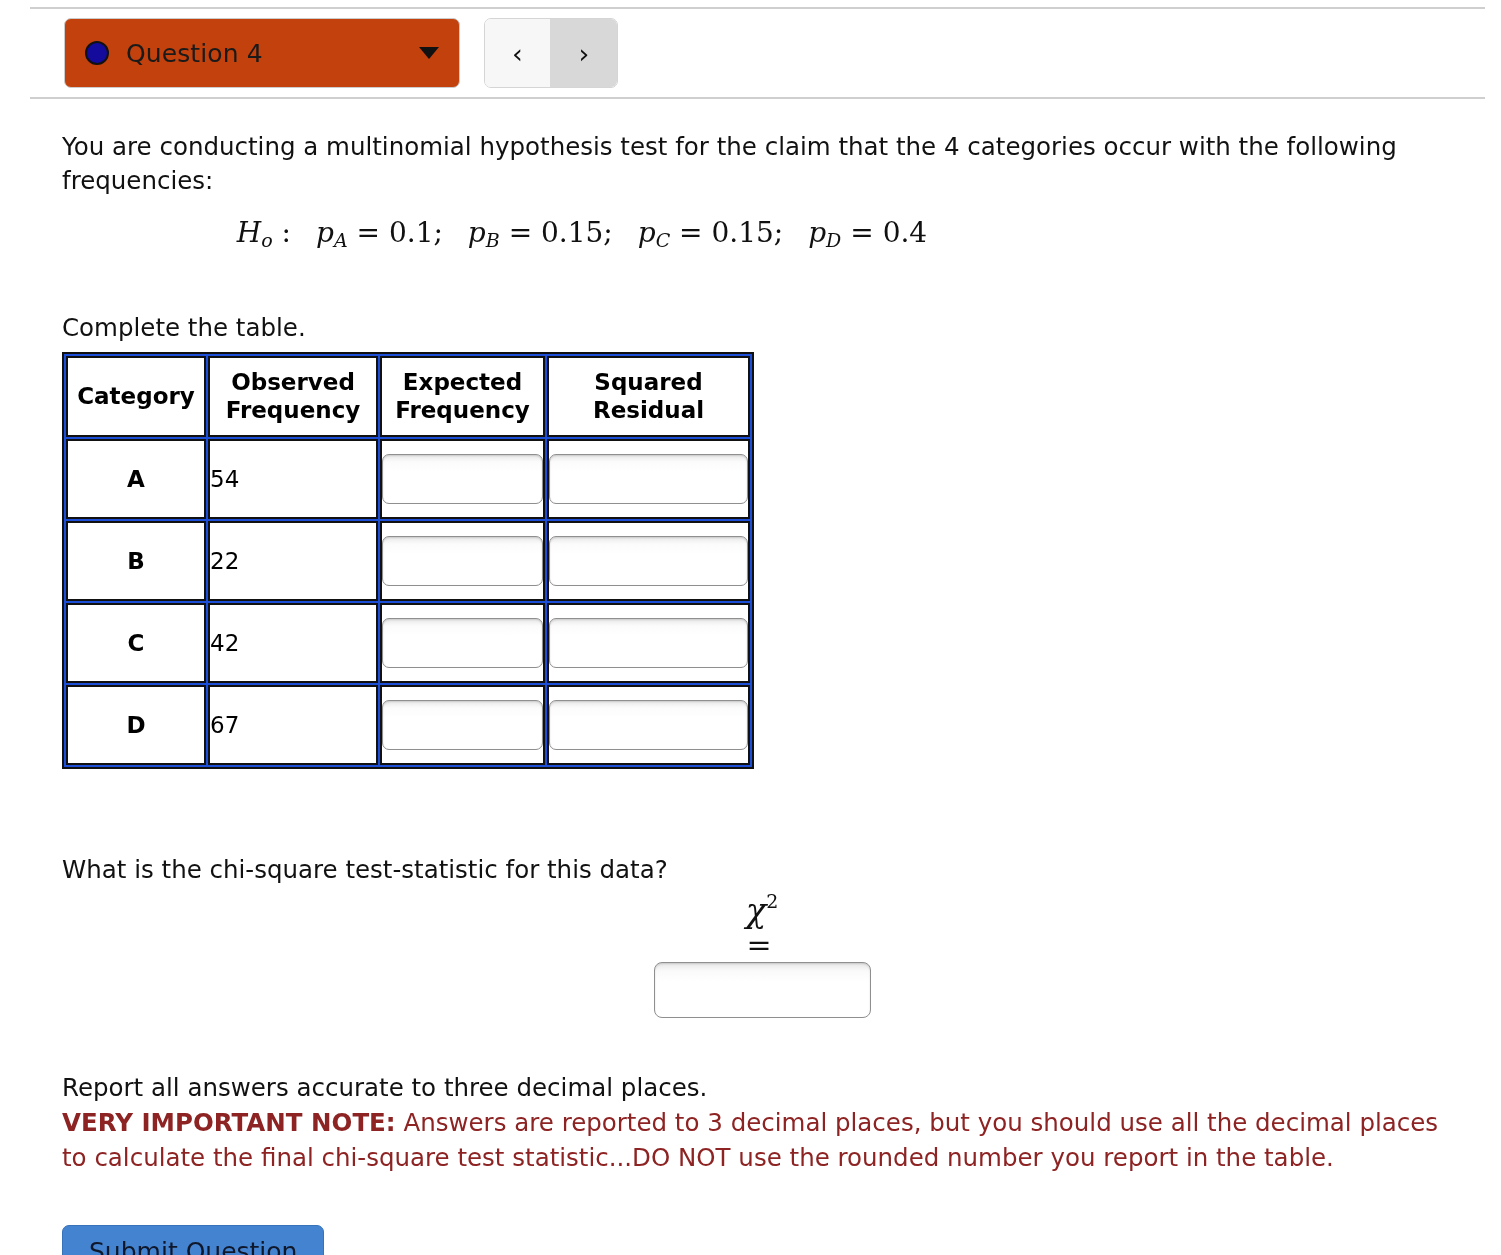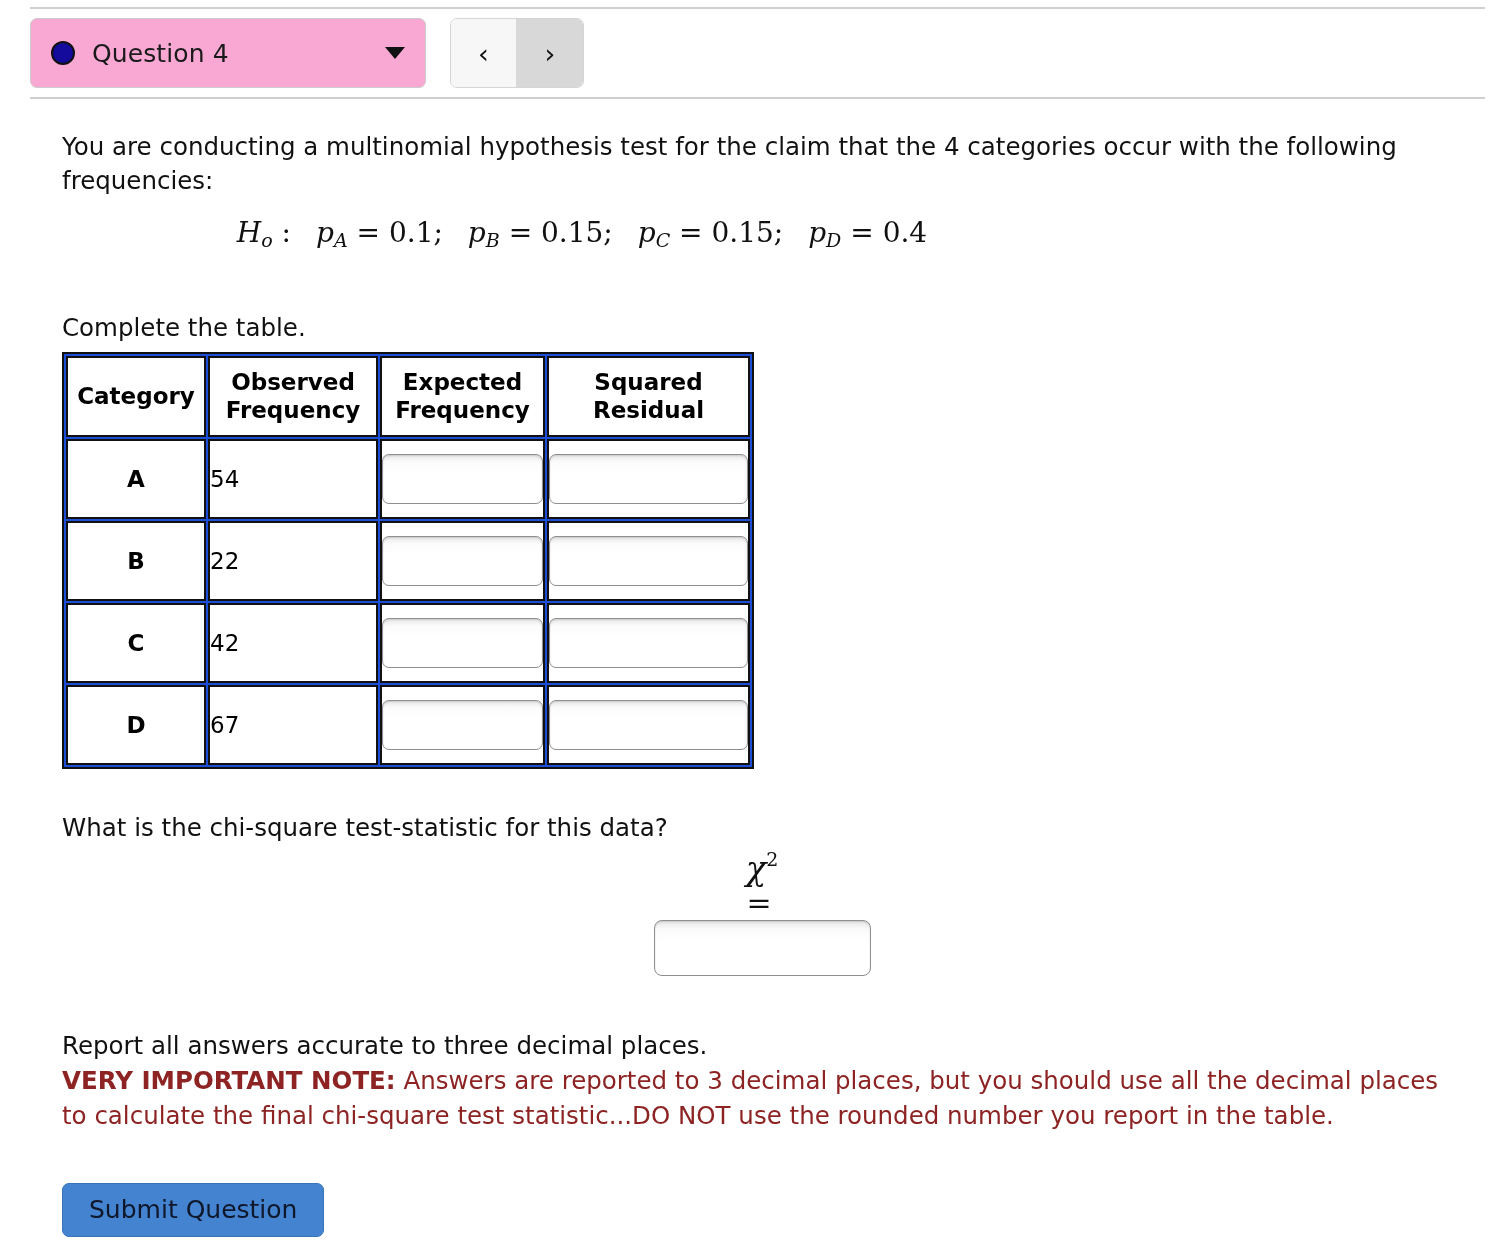--- a/index.html
+++ b/index.html
@@ -34,25 +34,26 @@
     left: 30px;
     top: 18px;
     display: flex;
     align-items: flex-start;
   }
   .qselect {
     width: 396px;
     height: 70px;
     border: 1px solid #cccccc;
     border-radius: 7px;
-    background: #f9a8d4;
+    background: #c2410c;
     display: flex;
     align-items: center;
     padding: 0 14px 0 20px;
     position: relative;
+    margin-left: 34px;
   }
   .qdot {
     width: 24px;
     height: 24px;
     border-radius: 50%;
     background: #140a9b;
     border: 2px solid #111111;
     flex: 0 0 auto;
   }
   .qlabel {
@@ -196,21 +197,21 @@
     box-shadow: inset 0 1px 2px rgba(0,0,0,0.14);
     font-size: 21px;
     padding: 0 8px;
     font-family: "DejaVu Sans", "Liberation Sans", sans-serif;
     outline: none;
   }
   .cell-input.wide .tbox { width: 100%; }
 
   
   .chi-question {
-    margin-top: 44px;
+    margin-top: 86px;
     font-size: 24.5px;
     color: #111111;
   }
   .chi-row {
     margin-top: 8px;
     display: flex;
     align-items: center;
     flex-direction: column;
   }
   .chi-sym {

